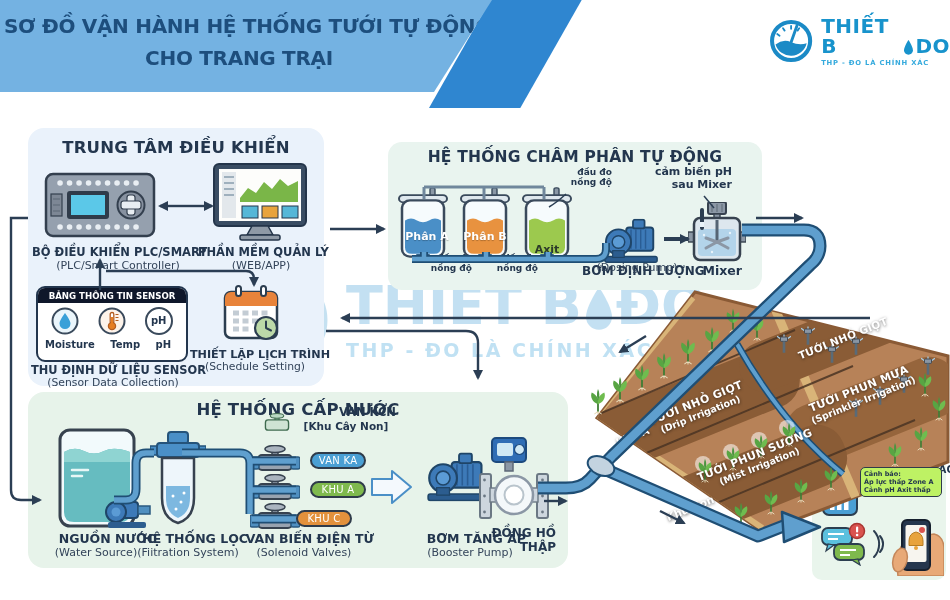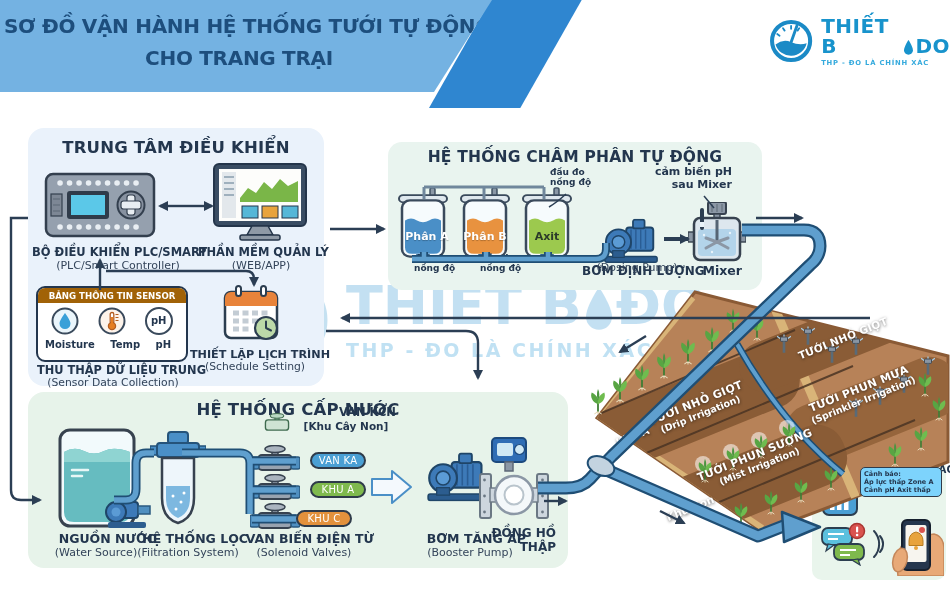--- a/index.html
+++ b/index.html
@@ -23,37 +23,37 @@
   .wm-name{display:flex;align-items:flex-end;gap:4px;font-weight:800;font-size:54px;color:rgba(146,198,231,.55);line-height:1}
   .wm-tag{font-size:19px;font-weight:700;color:rgba(150,205,235,.6);letter-spacing:2.5px;margin-top:6px}
   
   .panel{border-radius:16px;z-index:2}
   .cc{left:28px;top:128px;width:296px;height:258px;background:#eaf2fb}
   .fert{left:388px;top:142px;width:374px;height:148px;background:#e9f4ef;border-radius:14px}
   .water{left:28px;top:392px;width:540px;height:176px;background:#e7f3ea}
   .fb{left:812px;top:458px;width:134px;height:122px;background:#e9f5ec;border-radius:10px}
   
   .board{left:8px;top:158px;width:152px;height:76px;background:#fff;border:2.5px solid #23364e;border-radius:9px;overflow:hidden}
-  .board-hd{background:#a16207;color:#fff;font-size:8.6px;font-weight:800;text-align:center;padding:2.5px 0 2px}
+  .board-hd{background:#0f172a;color:#fff;font-size:8.6px;font-weight:800;text-align:center;padding:2.5px 0 2px}
   .board-icons{display:flex;justify-content:space-around;align-items:center;height:36px;padding:0 4px}
   .board-labels{display:flex;font-size:10px;font-weight:600;color:#23364e;padding:0 7px;justify-content:space-between}
   .ph-circle{width:28px;height:28px;border-radius:50%;border:2px solid #3a4a5c;display:flex;align-items:center;justify-content:center;font-size:10px;font-weight:800;color:#23364e;background:#fff}
   
   .tank-label{font-size:11px;font-weight:700;color:#fff;text-align:center;text-shadow:0 1px 1px rgba(0,0,0,.25)}
-  .probe-lb{font-size:9px;font-weight:700;color:#23364e;text-align:left;line-height:1.1}
+  .probe-lb{font-size:9px;font-weight:700;color:#23364e;text-align:right;line-height:1.1}
   
   .pill{width:56px;height:17px;border:2px solid #2f3b4a;border-radius:9px;color:#fff;font-size:10px;font-weight:400;display:flex;align-items:center;justify-content:center;letter-spacing:.3px}
   
   .field{left:585px;top:286px;width:365px;height:252px;z-index:4}
   .zlabel{position:absolute;transform:rotate(-22deg);text-align:center;color:#fff;font-weight:800;text-shadow:0 1px 3px rgba(0,0,0,.55);line-height:1.2}
   .zname{font-size:11px;letter-spacing:.3px;white-space:nowrap}
   .zsub{font-size:9.5px;font-weight:600;white-space:nowrap}
   .area-lb{position:absolute;transform:rotate(-22deg);color:#fff;font-weight:800;font-size:10.5px;text-shadow:0 1px 3px rgba(0,0,0,.6);white-space:nowrap}
   
-  .alert-bubble{left:860px;top:467px;width:82px;border:1.5px solid #2f3b4a;border-radius:5px;background:#7dd3fc;padding:2px 3px;z-index:6;line-height:1.25}
+  .alert-bubble{left:860px;top:467px;width:82px;border:1.5px solid #2f3b4a;border-radius:5px;background:#bef264;padding:2px 3px;z-index:6;line-height:1.25}
   .alert-bubble span{display:block;font-size:6.5px;font-weight:700;color:#23364e;white-space:nowrap}
   .overlay{left:0;top:0;z-index:5;pointer-events:none}
   svg{display:block}
 </style>
 </head>
 <body>
 
 <div id="canvas">
 
   <svg width="0" height="0" style="position:absolute" aria-hidden="true">
@@ -184,21 +184,21 @@
         </svg>
         <div class="ph-circle">pH</div>
       </div>
       <div class="board-labels">
         <span>Moisture</span>
         <span>Temp</span>
         <span style="margin-right:8px">pH</span>
       </div>
     </div>
     <div class="abs" style="left:-8px;top:236px;width:186px">
-      <div class="cap nowrap" style="font-size:11.4px">THU THẬP DỮ LIỆU TRUNG</div>
+      <div class="cap nowrap" style="font-size:11.4px">THU ĐỊNH DỮ LIỆU SENSOR</div>
       <div class="sub nowrap" style="font-size:10.8px">(Sensor Data Collection)</div>
     </div>
     <svg class="abs" style="left:194px;top:156px" width="62" height="60" viewBox="0 0 62 60">
       <rect x="3" y="8" width="52" height="46" rx="6" fill="#fff" stroke="#2c3e50" stroke-width="2.5"></rect>
       <path d="M3,14 a6,6 0 0 1 6,-6 h40 a6,6 0 0 1 6,6 v8 H3 Z" fill="#e8833a"></path>
       <rect x="14" y="2" width="5" height="10" rx="2.5" fill="#fff" stroke="#2c3e50" stroke-width="2"></rect>
       <rect x="39" y="2" width="5" height="10" rx="2.5" fill="#fff" stroke="#2c3e50" stroke-width="2"></rect>
       <path d="M11,29 H47 M11,37 H47 M11,45 H30" stroke="#c3ccd4" stroke-width="5" stroke-dasharray="6 3.5"></path>
       <circle cx="44" cy="44" r="11" fill="#bcd9a8" stroke="#2c3e50" stroke-width="2.2"></circle>
       <path d="M44,44 V37.5 M44,44 L49,46.5" stroke="#2c3e50" stroke-width="2" stroke-linecap="round"></path>
@@ -228,21 +228,21 @@
     </svg>
     <svg class="abs" style="left:134px;top:44px" width="50" height="76" viewBox="0 -10 50 84" preserveAspectRatio="none">
       <rect x="32" y="-8" width="5" height="26" rx="2" fill="#8a97a5" stroke="#3a4a5c" stroke-width="1.4"></rect>
       <rect x="1" y="0" width="48" height="8" rx="4" fill="#dfe8ee" stroke="#3a4a5c" stroke-width="2"></rect>
       <rect x="4" y="6" width="42" height="62" rx="8" fill="#f6fbfd" stroke="#3a4a5c" stroke-width="2.5"></rect>
       <path d="M7,28 Q13,24 19,28 T31,28 T43,28 L43,58 Q43,65 36,65 H14 Q7,65 7,58 Z" fill="#9cc94e"></path>
       <rect x="19" y="66" width="12" height="8" fill="#4f8fc0" stroke="#2a5a80" stroke-width="1.5"></rect>
     </svg>
     <div class="abs tank-label nowrap" style="left:12px;top:88px;width:54px">Phân A</div>
     <div class="abs tank-label nowrap" style="left:74px;top:88px;width:46px">Phân B</div>
-    <div class="abs tank-label nowrap" style="left:136px;top:88px;width:46px;color:#2c3b2a;text-shadow:none">Axit</div>
+    <div class="abs tank-label nowrap" style="left:136px;top:101px;width:46px;color:#2c3b2a;text-shadow:none">Axit</div>
 
     <div class="abs probe-lb" style="left:162px;top:26px;width:62px">
       <div>đầu đo</div>
       <div>nồng độ</div>
     </div>
     <div class="abs probe-lb" style="left:26px;top:112px;width:58px">
       <div>đầu đo</div>
       <div>nồng độ</div>
     </div>
     <div class="abs probe-lb" style="left:92px;top:112px;width:58px">

